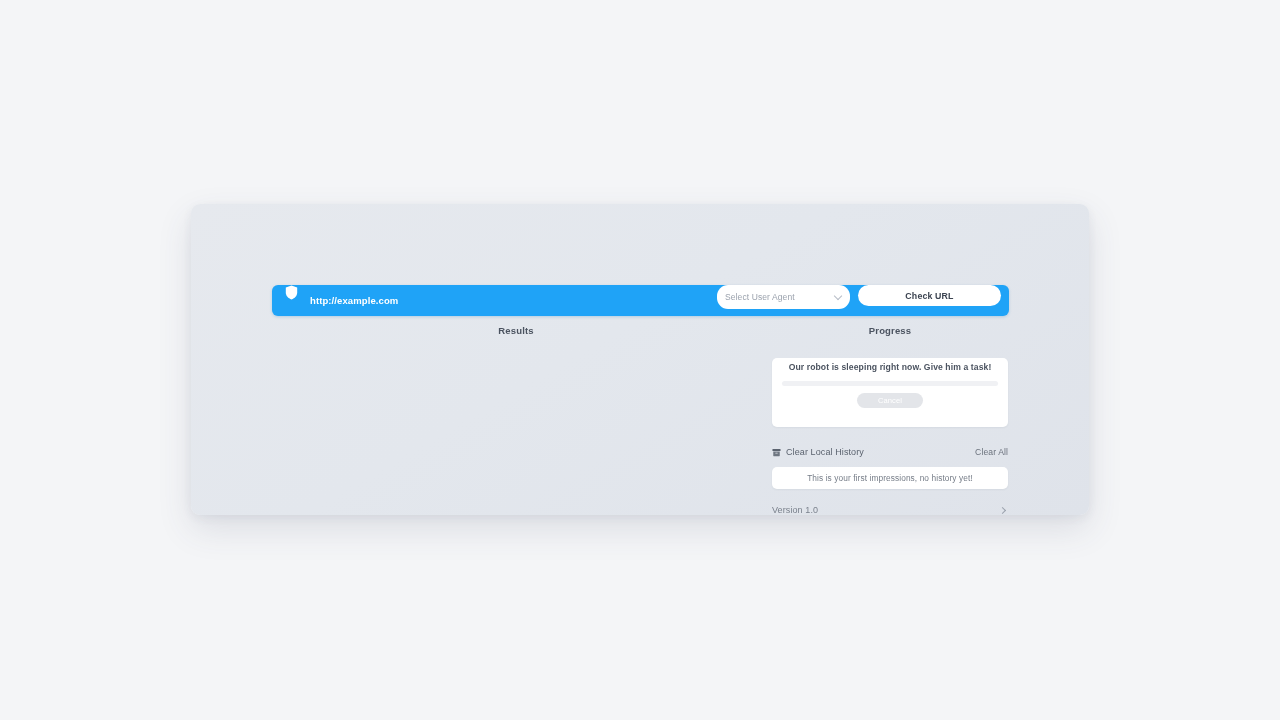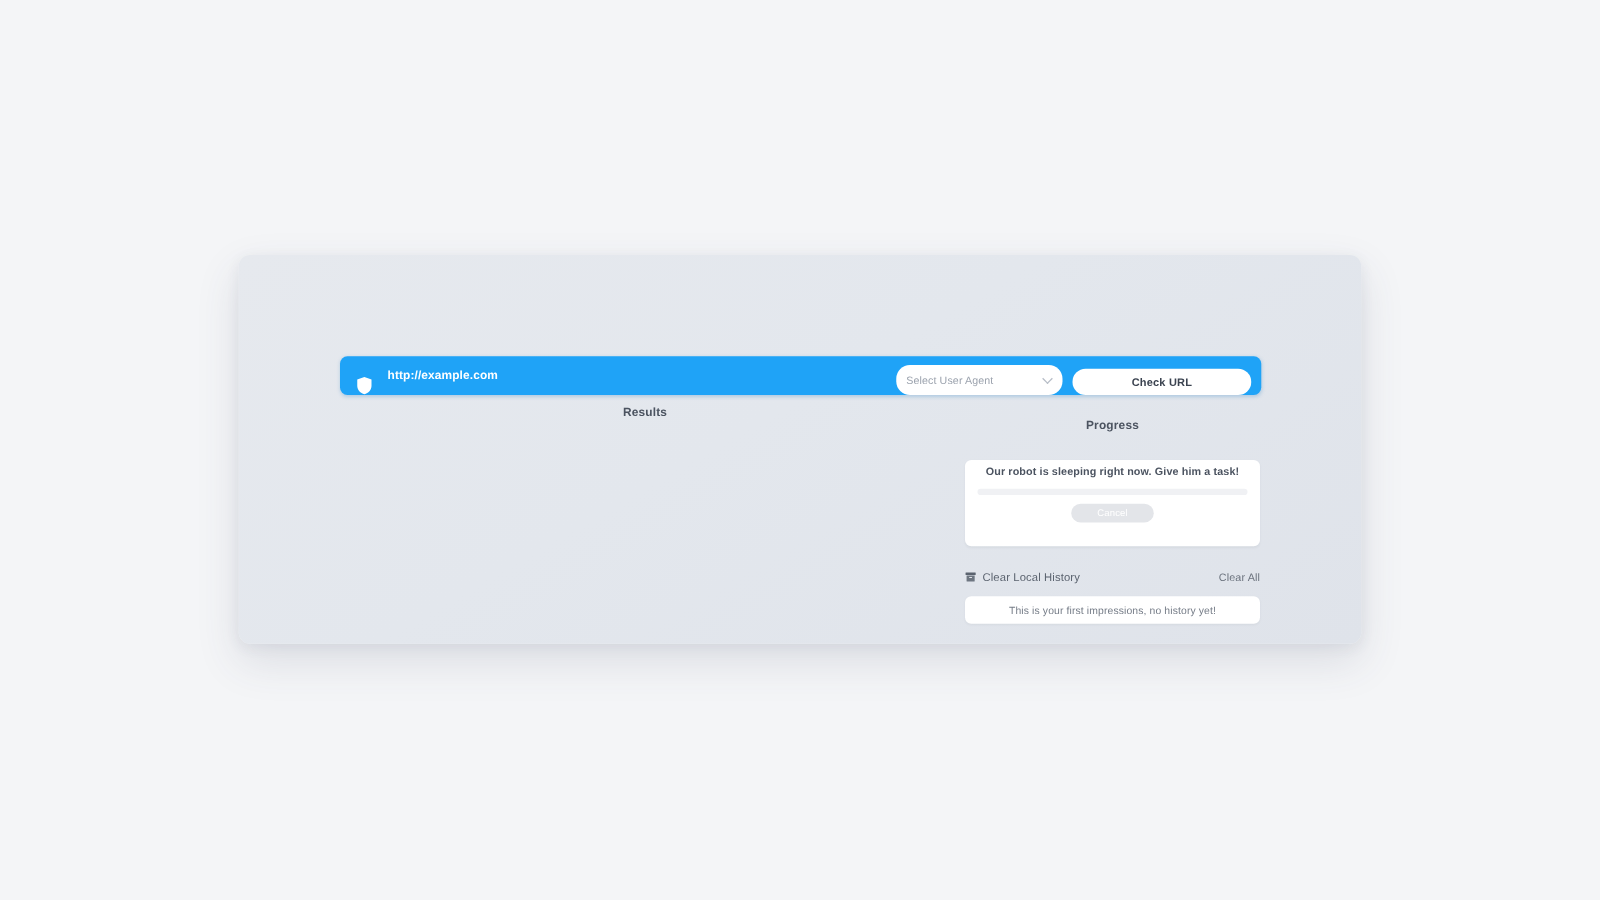--- a/index.html
+++ b/index.html
@@ -56,21 +56,21 @@
   
   .searchbar {
     position: absolute;
     left: 81px;
     top: 81px;
     width: 737px;
     height: 31px;
     background: #1fa3f7;
     border-radius: 6px;
     display: flex;
-    align-items: flex-end;
+    align-items: flex-start;
     box-shadow: 0 1px 3px rgba(31, 123, 197, 0.25);
   }
   .shield-wrap {
     width: 38px;
     display: flex;
     align-items: center;
     justify-content: center;
     flex: none;
   }
   .shield-wrap svg { display: block; }
@@ -131,21 +131,21 @@
     color: #3b4350;
     font-family: "Liberation Sans", "DejaVu Sans", sans-serif;
     font-size: 8.8px;
     font-weight: 700;
     letter-spacing: 0.15px;
     cursor: pointer;
   }
 
   
   .col-left  { position: absolute; left: 81px;  top: 121px; width: 488px; }
-  .col-right { position: absolute; left: 581px; top: 131px; width: 236px; }
+  .col-right { position: absolute; left: 581px; top: 121px; width: 236px; }
 
   .section-label {
     font-size: 9.5px;
     font-weight: 700;
     color: #4b5360;
     letter-spacing: 0.15px;
     margin-bottom: 22px;
     text-align: center;
   }
 

